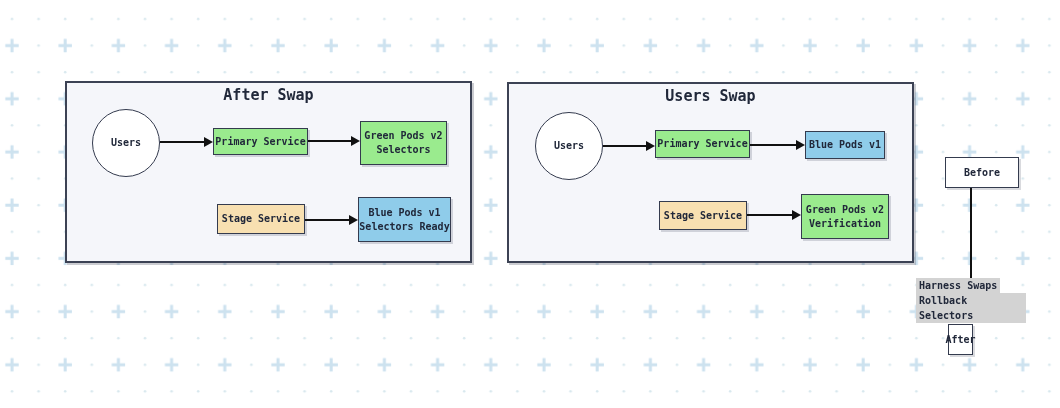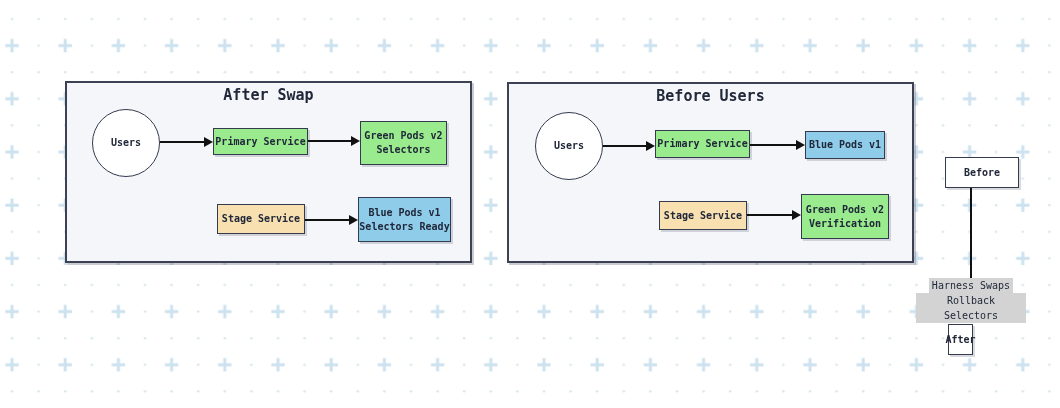--- a/index.html
+++ b/index.html
@@ -31,22 +31,22 @@
 
   .arrow{position:absolute;height:12px;z-index:2;}
   .arrow .shaft{position:absolute;left:0;right:7px;top:5px;height:2px;background:var(--arrow);}
   .arrow .head{position:absolute;right:0;top:1px;width:0;height:0;
     border-left:9px solid var(--arrow);border-top:5px solid transparent;border-bottom:5px solid transparent;}
 
   .vline{position:absolute;width:2px;background:var(--arrow);z-index:1;}
   .vhead{position:absolute;width:0;height:0;z-index:1;
     border-top:10px solid var(--arrow);border-left:5px solid transparent;border-right:5px solid transparent;}
 
-  .edge-label{position:absolute;z-index:3;text-align:center;font-size:10px;
-    line-height:15px;font-weight:400;color:var(--text);}
+  .edge-label{position:absolute;z-index:3;font-size:10px;
+    line-height:15px;font-weight:700;color:var(--text);}
   .edge-label span{background:var(--label-bg);padding:0 3px;display:inline-block;}
 </style>
 </head>
 <body>
 
 <div id="canvas">
 
   <svg id="bg-pattern" width="1060" height="408">
     <defs>
       <pattern id="bgpat" width="53.2" height="53.2" patternUnits="userSpaceOnUse">
@@ -95,21 +95,21 @@
       <div class="head"></div>
     </div>
 
     <div class="node fill-blue" style="left:291px;top:114px;width:93px;height:45px;">
       <span>Blue Pods v1</span>
       <span>Selectors Ready</span>
     </div>
   </div>
 
   <div class="panel" style="left:507px;top:82px;width:407px;height:181px;">
-    <div class="panel-title">Before Users</div>
+    <div class="panel-title">Users Swap</div>
 
     <div class="node circle" style="left:26px;top:28px;width:68px;height:68px;">
       <span>Users</span>
     </div>
 
     <div class="arrow" style="left:94px;top:56px;width:52px;">
       <div class="shaft"></div>
       <div class="head"></div>
     </div>
 

